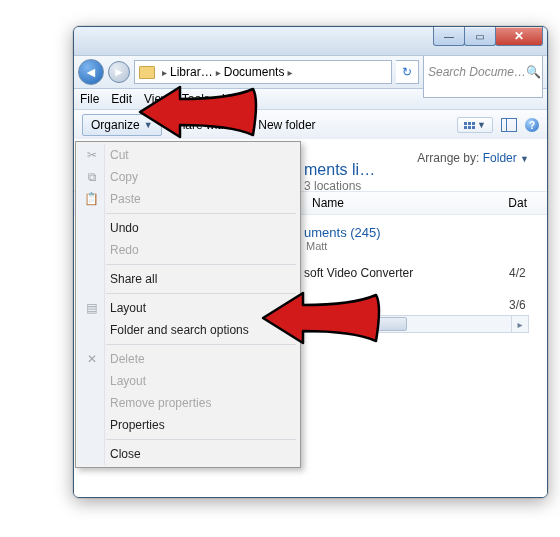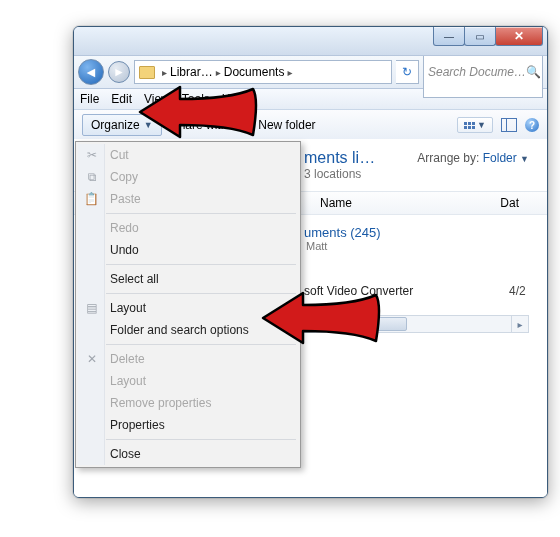--- a/index.html
+++ b/index.html
@@ -145,26 +145,26 @@
   .paneico::before{content:"";position:absolute;left:4px;top:0;bottom:0;width:1px;background:#4a77b5;}
   .helpico{width:14px;height:14px;border-radius:50%;background:radial-gradient(circle at 35% 30%,#a8d2fb,#2a72c8);color:#fff;font-size:10px;display:flex;align-items:center;justify-content:center;font-weight:bold;}
   .tri{font-size:9px;color:#3a5a80;}
   
   .content {
     position:absolute;
     left:0;right:0;top:112px;bottom:0;
     background:#fff;
     overflow:hidden;
   }
-  .content-inner{padding:10px 14px;}
+  .content-inner{padding:10px 14px;margin-top:12px;}
   .lib-title{color:#1a5aa6;font-size:16px;}
   .lib-sub{color:#737373;font-size:12px;}
   .arrangerow{position:absolute;right:18px;top:12px;font-size:12px;color:#555;}
   .arrangerow .link{color:#1a5aa6;}
-  .colhead{position:absolute;top:52px;left:0;right:0;height:22px;border-top:1px solid #e2e8ef;border-bottom:1px solid #e2e8ef;background:linear-gradient(to bottom,#fdfdfe,#f2f5f9);display:flex;align-items:center;padding:0 28px;font-size:12px;}
+  .colhead{position:absolute;top:52px;left:0;right:0;height:22px;border-top:1px solid #e2e8ef;border-bottom:1px solid #e2e8ef;background:linear-gradient(to bottom,#fdfdfe,#f2f5f9);display:flex;align-items:center;padding:0 20px;font-size:12px;}
   .colhead .name{flex:1;}
   .group{position:absolute;left:230px;top:86px;right:0;}
   .group .gtitle{color:#1a5aa6;font-size:13px;}
   .group .gsub{color:#777;font-size:11px;padding-left:2px;}
   .filerow{color:#222;font-size:12px;margin-top:18px;display:flex;}
   .filerow .fname{flex:1;white-space:nowrap;overflow:hidden;}
   .filerow .fdate{color:#444;width:38px;text-align:left;}
   .hscroll{position:absolute;left:230px;right:18px;top:176px;height:16px;border:1px solid #cfd8e3;background:#f2f5f9;}
   .hscroll .thumb{position:absolute;left:40px;width:60px;top:1px;bottom:1px;background:linear-gradient(to bottom,#e8eef6,#cdd9e8);border:1px solid #aebfd4;border-radius:2px;}
   .hscroll .arrow{position:absolute;top:0;bottom:0;width:16px;display:flex;align-items:center;justify-content:center;color:#6a7f9a;font-size:10px;}
@@ -295,21 +295,21 @@
         <span class="tri">▼</span>
       </span>
     </div>
     <div class="colhead">
       <span class="name" style="padding-left:218px;">Name</span>
       <span>Dat</span>
     </div>
     <div class="group">
       <div class="gtitle">uments (245)</div>
       <div class="gsub">Matt</div>
-      <div class="filerow" style="margin-top:32px;gap:43px;">
+      <div class="filerow" style="margin-top:14px;gap:43px;">
         <span class="fname">soft Video Converter</span>
         <span class="fdate">4/2</span>
       </div>
       <div class="filerow">
         <span class="fname"></span>
         <span class="fdate">3/6</span>
       </div>
     </div>
     <div class="hscroll">
       <div class="arrow la">
@@ -332,29 +332,29 @@
   </div>
   <div class="dd-item disabled">
     <span class="dd-ico">⧉</span>
     <span>Copy</span>
   </div>
   <div class="dd-item disabled">
     <span class="dd-ico">📋</span>
     <span>Paste</span>
   </div>
   <div class="dd-sep"></div>
+  <div class="dd-item">
+    <span>Undo</span>
+  </div>
   <div class="dd-item disabled">
     <span>Redo</span>
   </div>
-  <div class="dd-item">
-    <span>Undo</span>
-  </div>
-  <div class="dd-sep"></div>
-  <div class="dd-item">
-    <span>Select all</span>
+  <div class="dd-sep"></div>
+  <div class="dd-item">
+    <span>Share all</span>
   </div>
   <div class="dd-sep"></div>
   <div class="dd-item layout">
     <span class="dd-ico">▤</span>
     <span>Layout</span>
   </div>
   <div class="dd-item">
     <span>Folder and search options</span>
   </div>
   <div class="dd-sep"></div>

